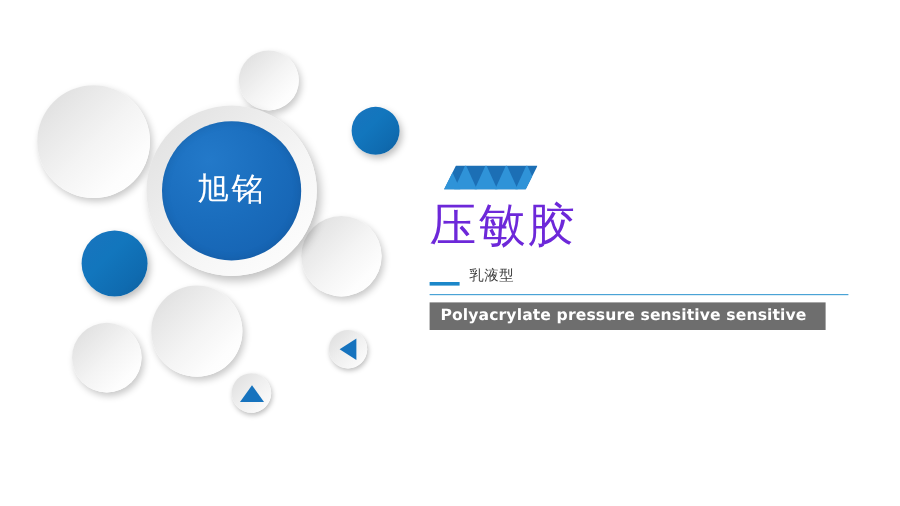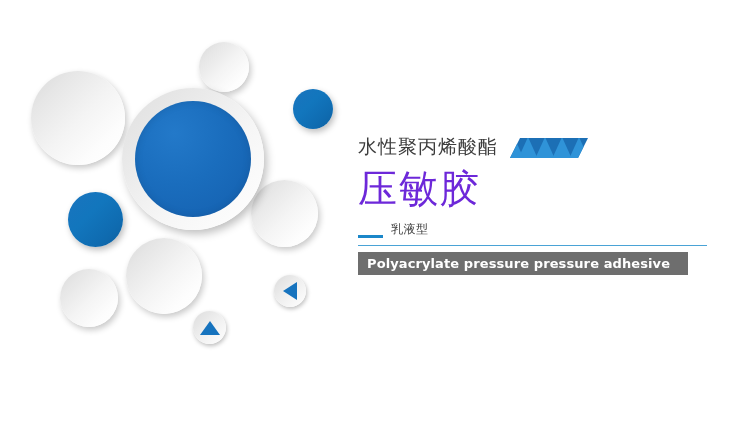--- a/index.html
+++ b/index.html
@@ -194,27 +194,27 @@
       <span class="tri tri-left"></span>
     </div>
 
     <div class="marker" style="left:193px; top:311px; width:33px; height:33px;">
       <span class="tri tri-up"></span>
     </div>
   </div>
 
   <div id="logo-ring">
     <div id="logo-disc">
+      <div class="logo-line">旭铭</div>
     </div>
   </div>
 
   <div id="text-block">
 
     <div id="subtitle-row">
-      <div id="subtitle-cn">水性聚丙烯酸酯</div>
 
       <svg id="zigzag-badge" width="78" height="22" viewBox="0 0 78 22">
         <defs>
           <clipPath id="pgram">
             <polygon points="10,1 78,1 68,21 0,21"></polygon>
           </clipPath>
         </defs>
         <g clip-path="url(#pgram)">
           <rect x="0" y="0" width="78" height="22" fill="#1c6fb5"></rect>
           <polygon points="8,22 18,0 28,22" fill="#2f93d8"></polygon>
@@ -229,17 +229,17 @@
     <div id="title-cn">压敏胶</div>
 
     <div id="tag-row">
       <span id="tag-dash"></span>
       <span id="tag-cn">乳液型</span>
     </div>
 
     <div id="rule"></div>
 
     <div id="eng-bar">
-      <span id="eng-text">Polyacrylate pressure pressure adhesive</span>
+      <span id="eng-text">Polyacrylate pressure sensitive sensitive</span>
     </div>
   </div>
 
 </div>
 
 </body></html>

